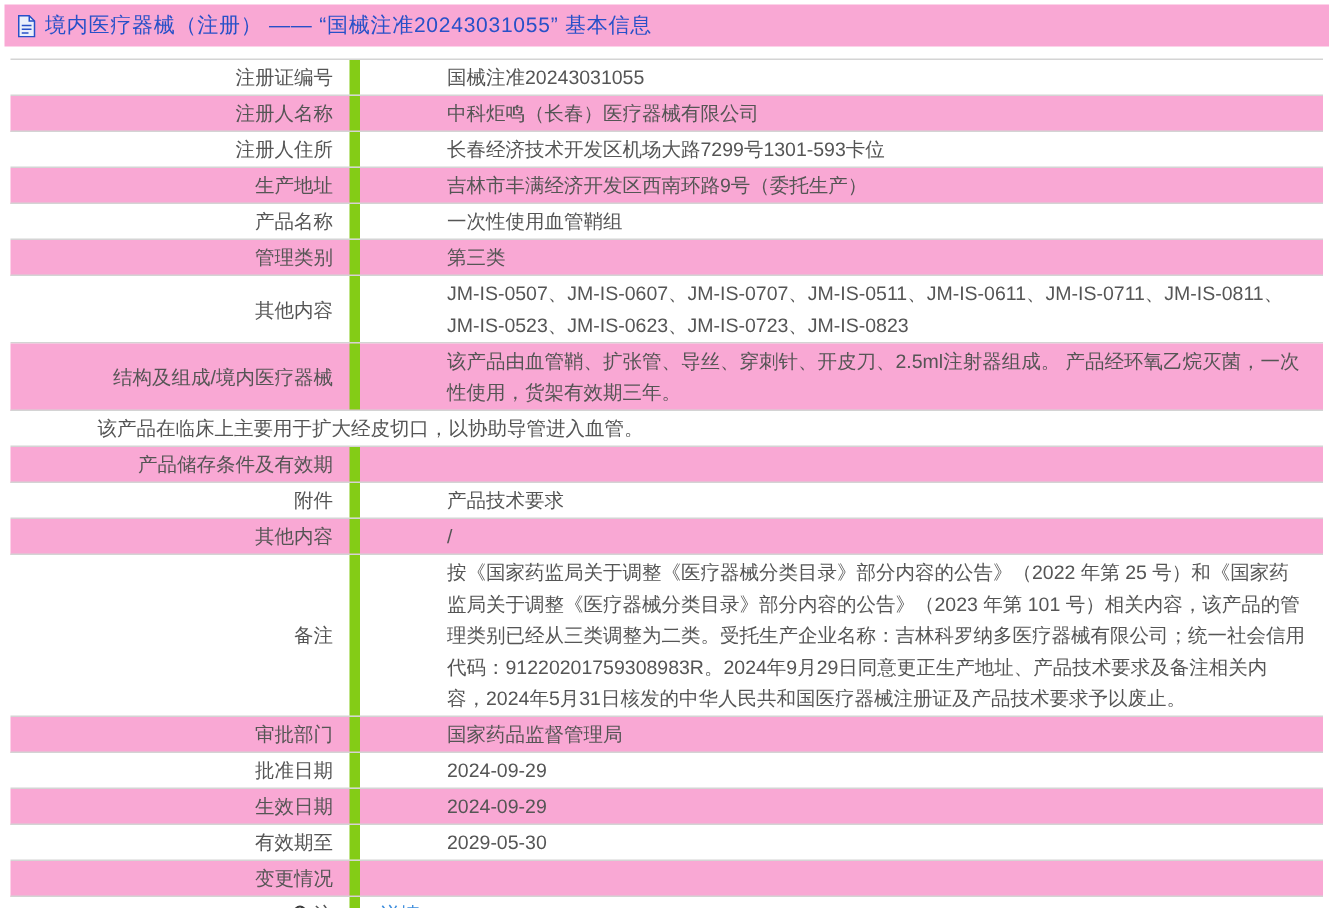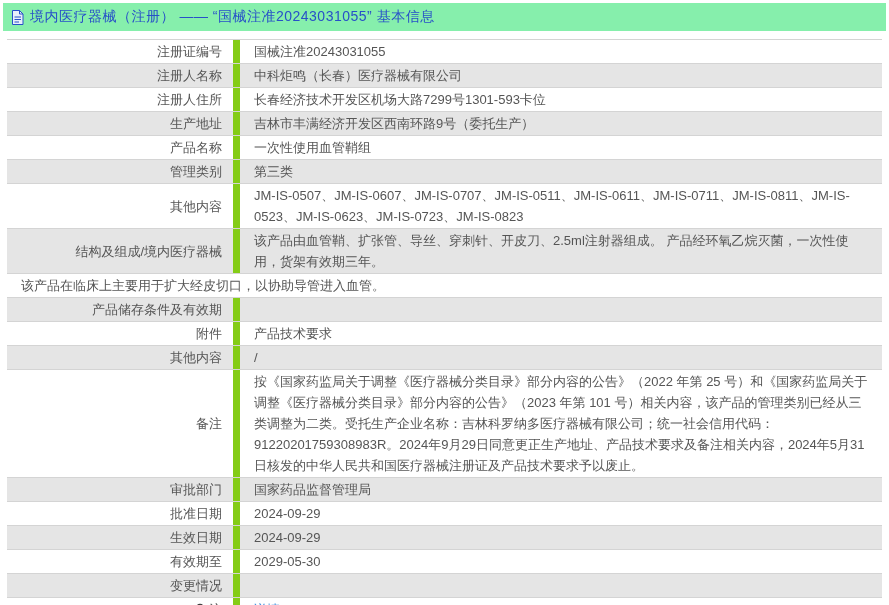--- a/index.html
+++ b/index.html
@@ -5,21 +5,21 @@
   * { box-sizing: border-box; margin: 0; padding: 0; }
   html, body {
     background: #ffffff;
     font-family: "Liberation Sans", "DejaVu Sans", sans-serif;
     width: 889px;
   }
   .page { width: 889px; min-height: 605px; padding: 3px 3px 10px 3px; }
 
   
   .header-bar {
-    background: #86efac;
+    background: #f9a8d4;
     height: 28px;
     display: flex;
     align-items: center;
     padding: 0 8px;
     margin-bottom: 8px;
   }
   .doc-icon { display: inline-flex; margin-right: 6px; margin-top: 1px; }
   .header-title {
     color: #2750c8;
     font-size: 14px;
@@ -31,21 +31,21 @@
     margin: 0 4px;
     border-top: 1px solid #d4d4d4;
     font-size: 13px;
     color: #555555;
   }
   .row {
     display: flex;
     border-bottom: 1px solid #d4d4d4;
     background: #ffffff;
   }
-  .row.alt { background: #e5e5e5; }
+  .row.alt { background: #f9a8d4; }
   .cell { line-height: 21px; padding: 1px 0; }
   .cell.label {
     width: 233px;
     flex: 0 0 233px;
     text-align: right;
     padding-right: 11px;
     border-right: 7px solid #84cc16;
     display: flex;
     align-items: center;
     justify-content: flex-end;
@@ -53,21 +53,21 @@
   }
   .cell.value {
     flex: 1 1 auto;
     padding-left: 14px;
     padding-right: 12px;
     display: flex;
     align-items: center;
     min-height: 21px;
     color: #555555;
   }
-  .value-text { display: inline-block; }
+  .value-text { display: inline-block; margin-left: 44px; }
   .value-link {
     color: #3e8edd;
     text-decoration: none;
     cursor: pointer;
   }
   .icon.note-icon { display: inline-flex; margin-right: 3px; }
 </style>
 </head>
 <body>
 

